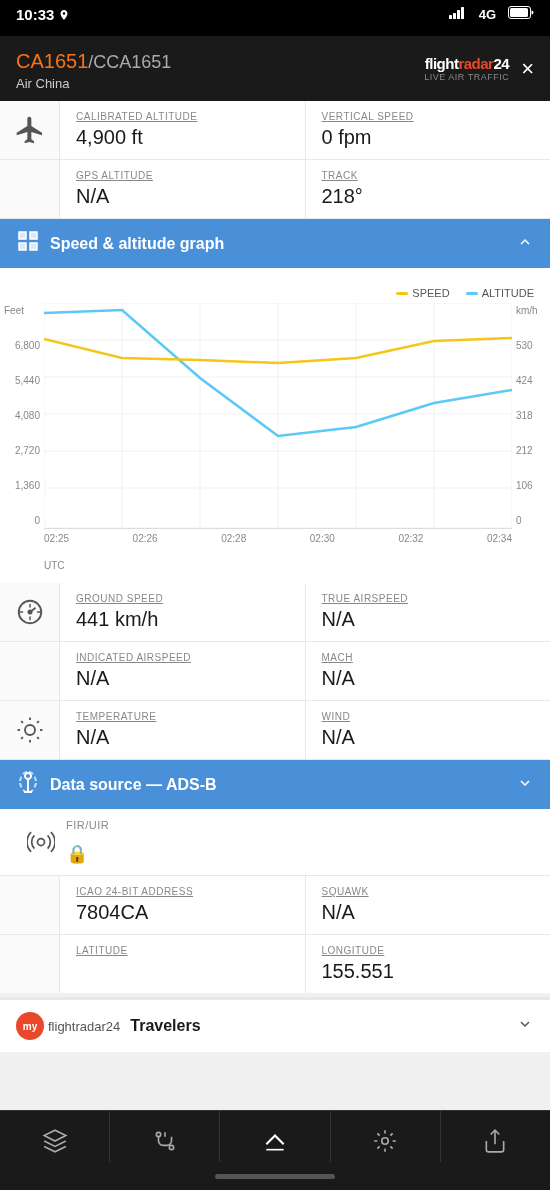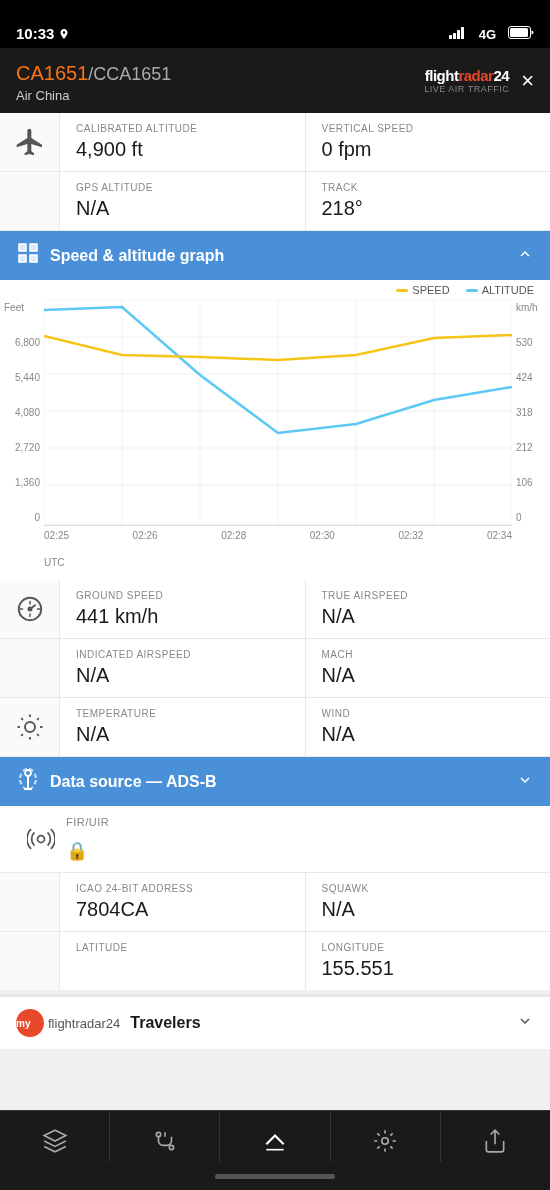--- a/index.html
+++ b/index.html
@@ -12,23 +12,23 @@
       color: #1a1a1a;
       overflow-x: hidden;
     }
 
     
     .status-bar {
       background: #000;
       color: #fff;
       display: flex;
       justify-content: space-between;
-      align-items: flex-end;
+      align-items: flex-start;
       padding: 6px 16px;
-      height: 48px;
+      height: 36px;
     }
     .status-time { font-size: 15px; font-weight: 600; display: flex; align-items: center; gap: 4px; }
     .status-icons { display: flex; align-items: center; gap: 12px; font-size: 13px; }
 
     
     .flight-header {
       background: #1a1a1a;
       padding: 10px 16px 10px 16px;
       display: flex;
       justify-content: space-between;
@@ -53,21 +53,21 @@
     .metrics-row {
       display: flex;
       border-bottom: 1px solid #e8e8e8;
     }
     .metric-cell {
       flex: 1;
       padding: 10px 16px;
       border-right: 1px solid #e8e8e8;
     }
     .metric-cell:last-child { border-right: none; }
-    .metric-label { font-size: 10px; color: #888; text-transform: uppercase; letter-spacing: 0.5px; margin-bottom: 4px; }
+    .metric-label { font-size: 10px; color: #888; text-transform: uppercase; letter-spacing: 0.5px; margin-bottom: 4px; text-decoration: underline; }
     .metric-value { font-size: 20px; font-weight: 500; color: #1a1a1a; }
     .metric-icon-cell {
       width: 60px;
       display: flex;
       align-items: center;
       justify-content: center;
       border-right: 1px solid #e8e8e8;
       background: #fafafa;
     }
 
@@ -81,21 +81,21 @@
       padding: 10px 16px;
     }
     .section-header-left { display: flex; align-items: center; gap: 10px; }
     .section-header-icon { font-size: 20px; }
     .section-header-title { font-size: 16px; font-weight: 600; }
     .section-chevron { font-size: 16px; }
     .graph-legend {
       display: flex;
       justify-content: flex-end;
       gap: 16px;
-      padding: 4px 16px 4px 0;
+      padding: 19px 16px 4px 0;
       font-size: 11px;
     }
     .legend-item { display: flex; align-items: center; gap: 4px; }
     .legend-dot { width: 12px; height: 3px; border-radius: 2px; }
     .legend-speed { background: #f5c518; }
     .legend-altitude { background: #5bc8f5; }
 
     
     .data-section { background: #fff; }
     .data-row {
@@ -426,21 +426,21 @@
     <div class="metric-cell">
       <div class="metric-label">LONGITUDE</div>
       <div class="metric-value">155.551</div>
     </div>
   </div>
 </div>
 
 <div style="background:#fff;display:flex;align-items:center;justify-content:space-between;padding:12px 16px;border-top:3px solid #e8e8e8;margin-top:4px;">
   <div style="display:flex;align-items:center;gap:10px;">
     <div style="display:flex;align-items:center;gap:4px;">
-      <div style="width:28px;height:28px;background:#e8492a;border-radius:50%;display:flex;align-items:center;justify-content:flex-start;color:#fff;font-size:10px;font-weight:700;">
+      <div style="width:28px;height:28px;background:#e8492a;border-radius:50%;display:flex;align-items:center;justify-content:center;color:#fff;font-size:10px;font-weight:700;">
         <span>my</span>
       </div>
       <span style="font-size:13px;color:#555;font-weight:400;">flightradar24</span>
     </div>
     <div style="font-size:16px;font-weight:600;color:#1a1a1a;">Travelers</div>
   </div>
   <div>
     <svg width="18" height="18" viewBox="0 0 24 24" fill="#555">
       <path d="M7.41 8.59L12 13.17l4.59-4.58L18 10l-6 6-6-6 1.41-1.41z"></path>
     </svg>

